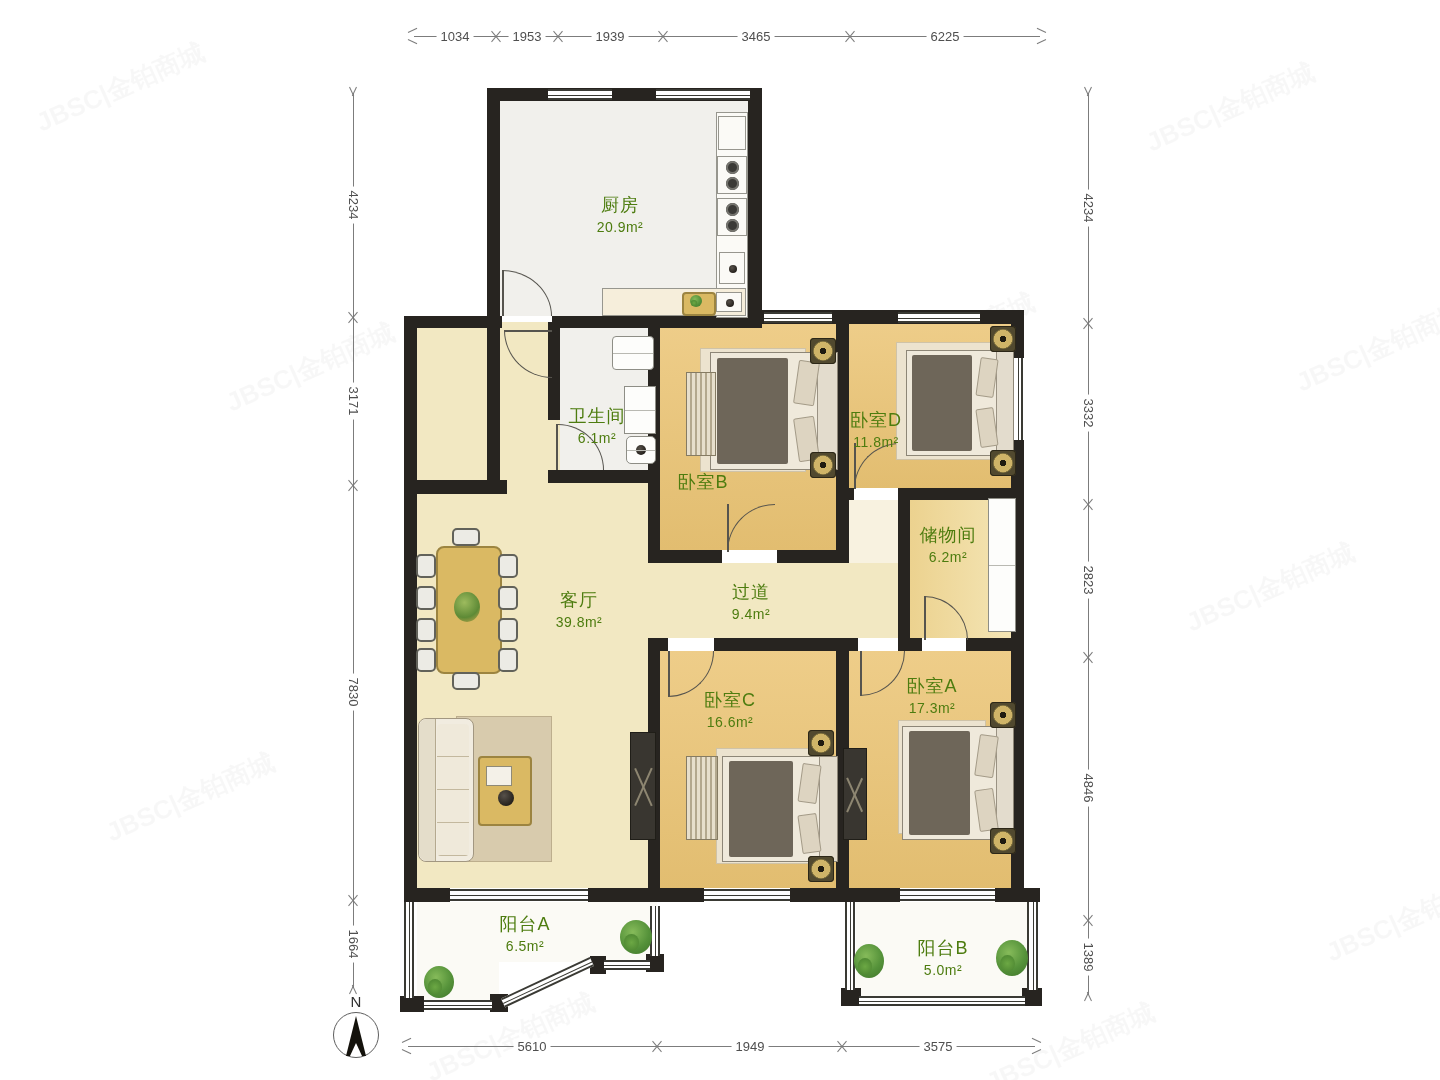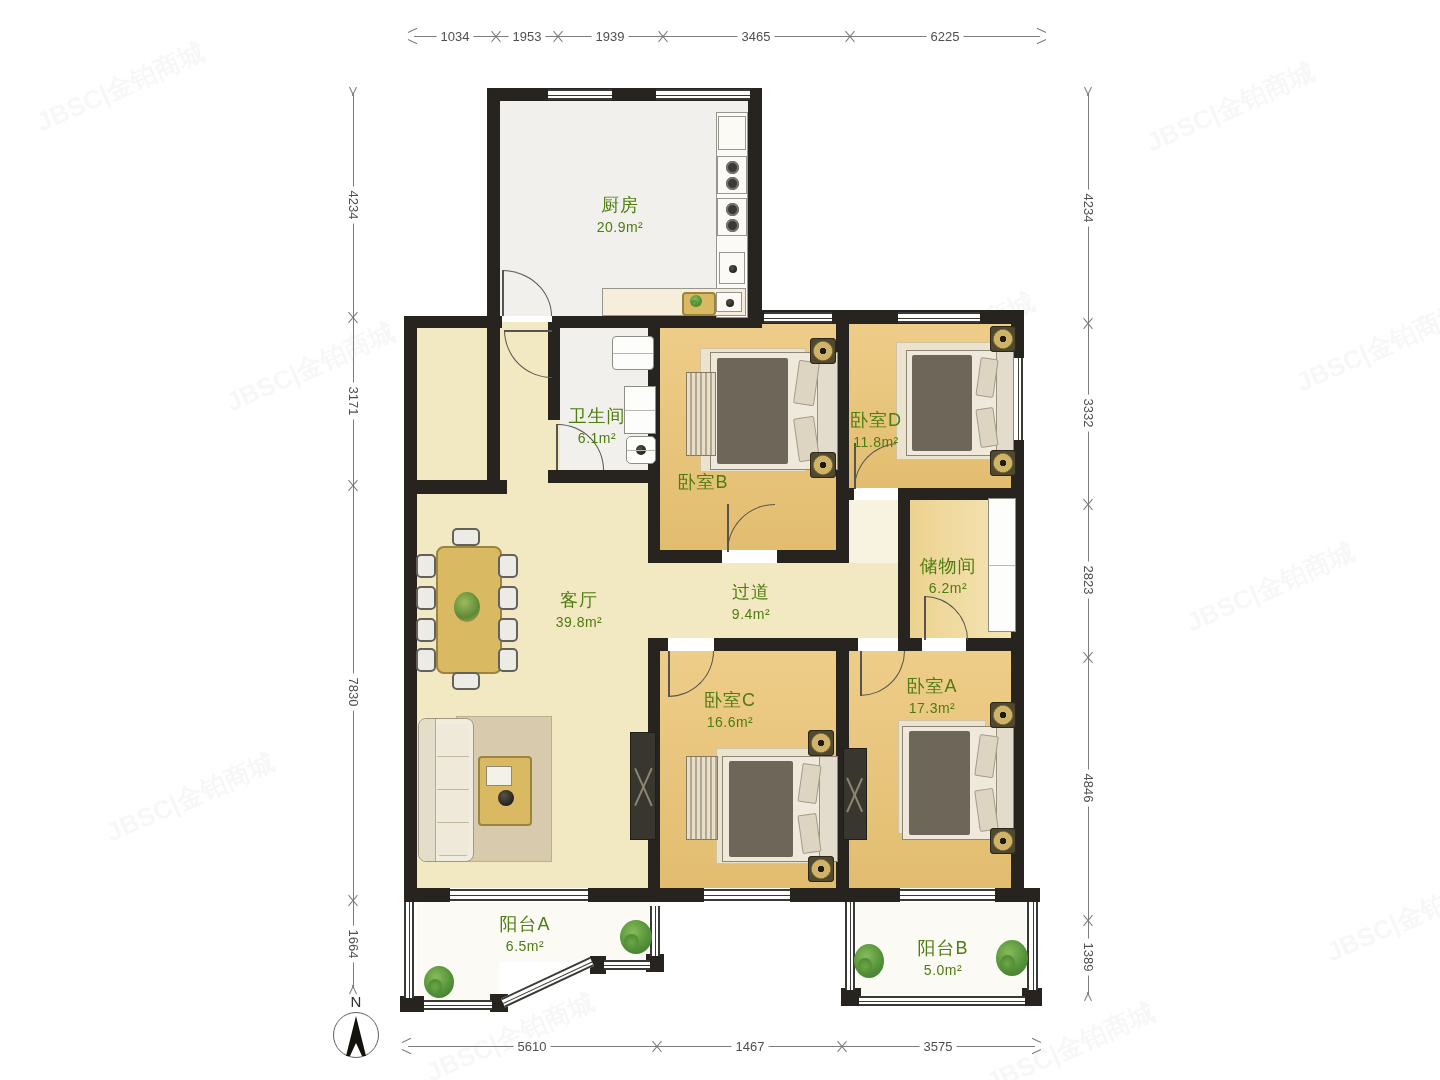--- a/index.html
+++ b/index.html
@@ -310,21 +310,21 @@
     <div class="ar">6.1m²</div>
   </div>
   <div class="rlabel" style="left:703px;top:470px;">
     <div class="nm">卧室B</div>
     <div class="ar"></div>
   </div>
   <div class="rlabel" style="left:876px;top:408px;">
     <div class="nm">卧室D</div>
     <div class="ar">11.8m²</div>
   </div>
-  <div class="rlabel" style="left:948px;top:554px;">
+  <div class="rlabel" style="left:948px;top:523px;">
     <div class="nm">储物间</div>
     <div class="ar">6.2m²</div>
   </div>
   <div class="rlabel" style="left:579px;top:588px;">
     <div class="nm">客厅</div>
     <div class="ar">39.8m²</div>
   </div>
   <div class="rlabel" style="left:751px;top:580px;">
     <div class="nm">过道</div>
     <div class="ar">9.4m²</div>
@@ -389,21 +389,21 @@
     <span class="dlabel v" style="left:1088px;top:957px;">1389</span>
   </div>
 
   <div>
     <div class="dlh" style="left:408px;top:1046px;width:627px;"></div>
     <div class="ah ah-l" style="left:408px;top:1046px;"></div>
     <div class="ah ah-r" style="left:1035px;top:1046px;"></div>
     <div class="tick" style="left:657px;top:1046px;"></div>
     <div class="tick" style="left:842px;top:1046px;"></div>
     <span class="dlabel" style="left:532px;top:1046px;">5610</span>
-    <span class="dlabel" style="left:750px;top:1046px;">1467</span>
+    <span class="dlabel" style="left:750px;top:1046px;">1949</span>
     <span class="dlabel" style="left:938px;top:1046px;">3575</span>
   </div>
 
   <div>
     <span class="nlabel" style="left:356px;top:1010px;">N</span>
     <div class="ncircle" style="left:333px;top:1012px;"></div>
     <div class="needle" style="left:346px;top:1016px;"></div>
   </div>
 
 </div>

